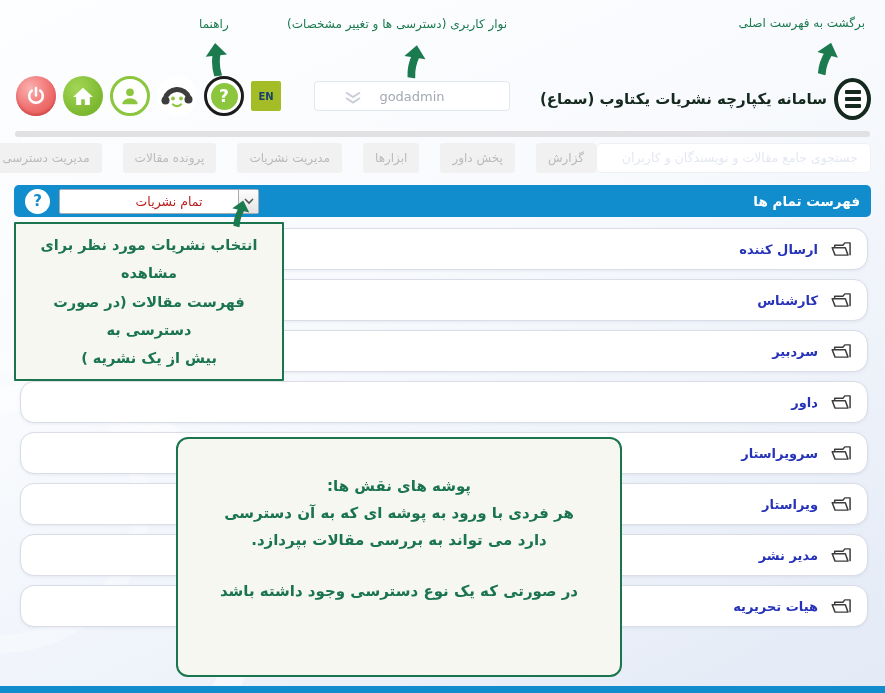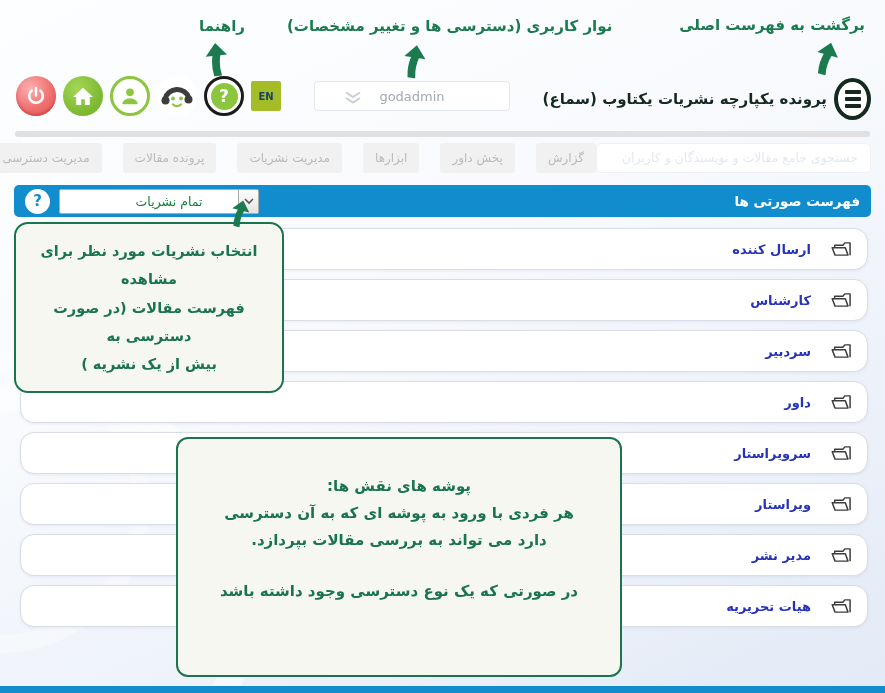--- a/index.html
+++ b/index.html
@@ -10,21 +10,21 @@
     overflow: hidden;
     direction: rtl;
     font-family: "DejaVu Sans", sans-serif;
     background: linear-gradient(155deg, #fdfeff 0%, #f8fafd 40%, #e3eaf6 100%);
   }
   .swoosh { position:absolute; border-radius:50%; border:26px solid rgba(255,255,255,.45); pointer-events:none; }
   .swoosh.s1 { width:430px; height:430px; left:-170px; bottom:-120px; }
   .swoosh.s2 { width:300px; height:300px; left:-150px; bottom:40px; border-width:18px; border-color:rgba(255,255,255,.3); }
 
   
-  .ann { position:absolute; color:#1b7a4e; font-weight:bold; font-size:15px; white-space:nowrap; }
+  .ann { position:absolute; color:#1b7a4e; font-weight:normal; font-size:12px; white-space:nowrap; }
   .ann-arrow { position:absolute; z-index:7; }
 
   
   .hdr-icons { position:absolute; top:76px; left:16px; display:flex; direction:ltr; align-items:center; gap:7px; }
   .circle-btn { width:40px; height:40px; border-radius:50%; display:flex; align-items:center; justify-content:center; flex:0 0 auto; }
   .power  { background: radial-gradient(circle at 35% 30%, #fbb0b0, #f07070 55%, #e35252); box-shadow: inset 0 -2px 3px rgba(160,20,20,.35); }
   .home   { background: radial-gradient(circle at 35% 30%, #a2d655, #7cb82f 70%); }
   .profile{ background:#fff; border:3px solid #8cc63f; }
   .support{ background:#fff; }
   .helpic { background:#fff; border:3px solid #1c1c1c; }
@@ -46,33 +46,33 @@
   .search-wrap { order:0; }
   .tabs { order:1; display:flex; gap:21px; direction:rtl; margin-left:auto; }
   .tab { background:#f1f1f2; color:#b9babc; font-size:12px; padding:8px 12px; border-radius:3px; white-space:nowrap; cursor:default; }
   .search-input { width:275px; height:30px; background:#fff; border:1px solid #eef0f6; border-radius:5px; padding:0 12px; font-size:12.5px; color:#8d96a6; text-align:right; direction:rtl; font-family:"DejaVu Sans",sans-serif; outline:none; }
   .search-input::placeholder { color:#e4e8f1; opacity:1; }
 
   
   .folder-bar { position:absolute; top:185px; left:14px; right:14px; height:32px; background:#118dce; border-radius:5px; display:flex; direction:ltr; align-items:center; padding:0 11px; z-index:2; }
   .bar-help { width:25px; height:25px; border-radius:50%; background:#fff; color:#118dce; font-weight:bold; font-size:15px; display:flex; align-items:center; justify-content:center; flex:0 0 auto; }
   .journal-select { position:relative; width:200px; height:25px; margin-left:9px; background:#fff; border:1px solid #a6adb5; border-radius:2px; display:flex; align-items:center; justify-content:center; direction:rtl; }
-  .journal-select .val { color:#15803d; font-size:12.5px; padding-left:20px; }
+  .journal-select .val { color:#b91c1c; font-size:12.5px; padding-left:20px; }
   .journal-select .sel-chev { position:absolute; right:0; top:0; width:20px; height:100%; background:linear-gradient(#fdfdfd,#e4e4e4); border-left:1px solid #ababab; display:flex; align-items:center; justify-content:center; }
   .folder-bar .bar-title { margin-left:auto; color:#fff; font-weight:bold; font-size:13.5px; }
 
   
   .rows { position:absolute; top:228px; right:17px; left:20px; z-index:1; }
-  .role-row { height:42px; margin-bottom:9px; background:#fff; border:1px solid #dadce6; border-radius:14px; display:flex; align-items:center; gap:20px; padding:0 15px; box-shadow:0 1px 3px rgba(100,110,150,.10); cursor:pointer; }
+  .role-row { height:42px; margin-bottom:9px; background:#fff; border:1px solid #dadce6; border-radius:14px; display:flex; align-items:center; gap:13px; padding:0 15px; box-shadow:0 1px 3px rgba(100,110,150,.10); cursor:pointer; }
   .role-row .flabel { color:#2633b8; font-weight:bold; font-size:13px; }
   .folder-svg { transform:scaleX(-1); flex:0 0 auto; }
 
   
   .tip { position:absolute; background:#f6f7f1; border:2px solid #1a744d; color:#1a744d; font-weight:bold; text-align:center; z-index:6; }
-  .tip1 { top:222px; left:14px; width:270px; border-radius:14px; padding:13px 8px; font-size:14.5px; line-height:1.95; }
+  .tip1 { top:222px; left:14px; width:270px; border-radius:1px; padding:7px 8px; font-size:14.5px; line-height:1.95; }
   .tip1 .tip-arrow { position:absolute; top:-24px; right:29px; }
   .tip2 { top:437px; left:176px; width:446px; height:240px; border-radius:12px; padding:34px 16px 0; font-size:15px; line-height:1.8; }
   .tip-gap { height:24px; }
 
   .bottom-strip { position:absolute; left:0; right:0; bottom:0; height:7px; background:#118dce; }
 </style>
 </head>
 <body>
 
 <div class="screen">
@@ -146,21 +146,21 @@
       <span class="uname">godadmin</span>
     </div>
   </div>
 
   <div class="hdr-title">
     <div class="burger">
         <i></i>
         <i></i>
         <i></i>
       </div>
-    <div class="t">پرونده یکپارچه نشریات یکتاوب (سماع)</div>
+    <div class="t">سامانه یکپارچه نشریات یکتاوب (سماع)</div>
   </div>
 
   <div class="divider"></div>
 
   <div class="tab-row">
     <div class="search-wrap">
       <input class="search-input" type="text" placeholder="جستجوی جامع مقالات و نویسندگان و کاربران" style="">
     </div>
     <div class="tabs">
       <div class="tab">گزارش</div>
@@ -177,21 +177,21 @@
         <span>?</span>
       </div>
     <div class="journal-select">
       <span class="val">تمام نشریات</span>
       <span class="sel-chev">
         <svg width="10" height="7" viewBox="0 0 10 7">
             <path d="M1 1 l4 4 4-4" stroke="#555" stroke-width="1.6" fill="none"></path>
           </svg>
       </span>
     </div>
-    <div class="bar-title">فهرست صورتی ها</div>
+    <div class="bar-title">فهرست تمام ها</div>
   </div>
 
   <div class="rows">
     <div class="role-row">
       <svg class="folder-svg" width="21" height="18" viewBox="0 0 24 20">
           <path d="M2.2 17 V3 h6 l2.2 2.6 h9.4 v3" fill="none" stroke="#3c3c3c" stroke-width="1.7" stroke-linejoin="round"></path>
           <path d="M22.6 8.6 H7.6 L4.6 17 H19.4 Z" fill="#fff" stroke="#3c3c3c" stroke-width="1.7" stroke-linejoin="round"></path>
         </svg>
       <span class="flabel">ارسال کننده</span>
     </div>

